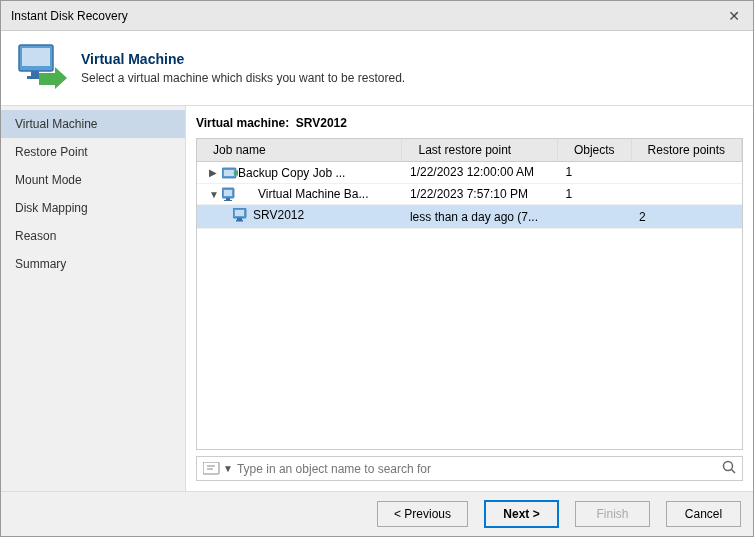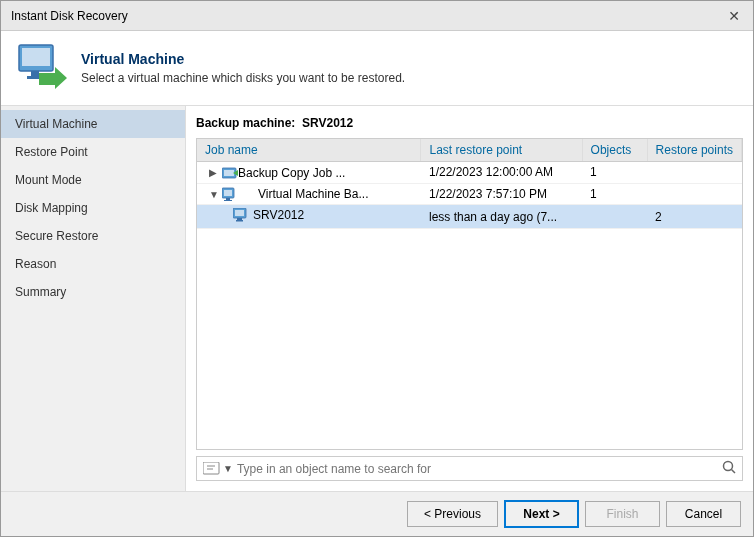--- a/index.html
+++ b/index.html
@@ -113,25 +113,25 @@
     table {
       width: 100%;
       border-collapse: collapse;
       font-size: 12px;
     }
     thead tr {
       background: #e8e8e8;
     }
     thead th {
       text-align: left;
-      padding: 4px 8px;
+      padding: 4px 16px;
       border-bottom: 1px solid #ccc;
       border-right: 1px solid #ddd;
       font-weight: normal;
-      color: #0369a1;
+      color: #000000;
       white-space: nowrap;
     }
     tbody tr {
       border-bottom: 1px solid #f0f0f0;
     }
     tbody tr.selected {
       background: #cce0f5;
     }
     tbody td {
       padding: 3px 8px;
@@ -173,21 +173,21 @@
       font-size: 14px;
       color: #555;
     }
     .footer {
       display: flex;
       justify-content: flex-end;
       align-items: center;
       padding: 8px 12px;
       background: #f0f0f0;
       border-top: 1px solid #ddd;
-      gap: 6px;
+      gap: 16px;
     }
     .btn {
       padding: 5px 16px;
       font-size: 12px;
       border: 1px solid #aaa;
       background: #f0f0f0;
       cursor: pointer;
       min-width: 75px;
       color: #000;
     }
@@ -241,33 +241,30 @@
       <div class="sidebar-item">
         <span>Restore Point</span>
       </div>
       <div class="sidebar-item">
         <span>Mount Mode</span>
       </div>
       <div class="sidebar-item">
         <span>Disk Mapping</span>
       </div>
       <div class="sidebar-item">
-        <span>Secure Restore</span>
-      </div>
-      <div class="sidebar-item">
         <span>Reason</span>
       </div>
       <div class="sidebar-item">
         <span>Summary</span>
       </div>
     </div>
 
     <div class="main">
       <div class="vm-label">
-        <span>Backup machine:</span>
+        <span>Virtual machine:</span>
         &nbsp;<span style="font-weight:bold;">SRV2012</span>
       </div>
 
       <div class="table-container">
         <table>
           <thead>
             <tr>
               <th style="width:42%;">Job name</th>
               <th style="width:30%;">Last restore point</th>
               <th style="width:12%;">Objects</th>

